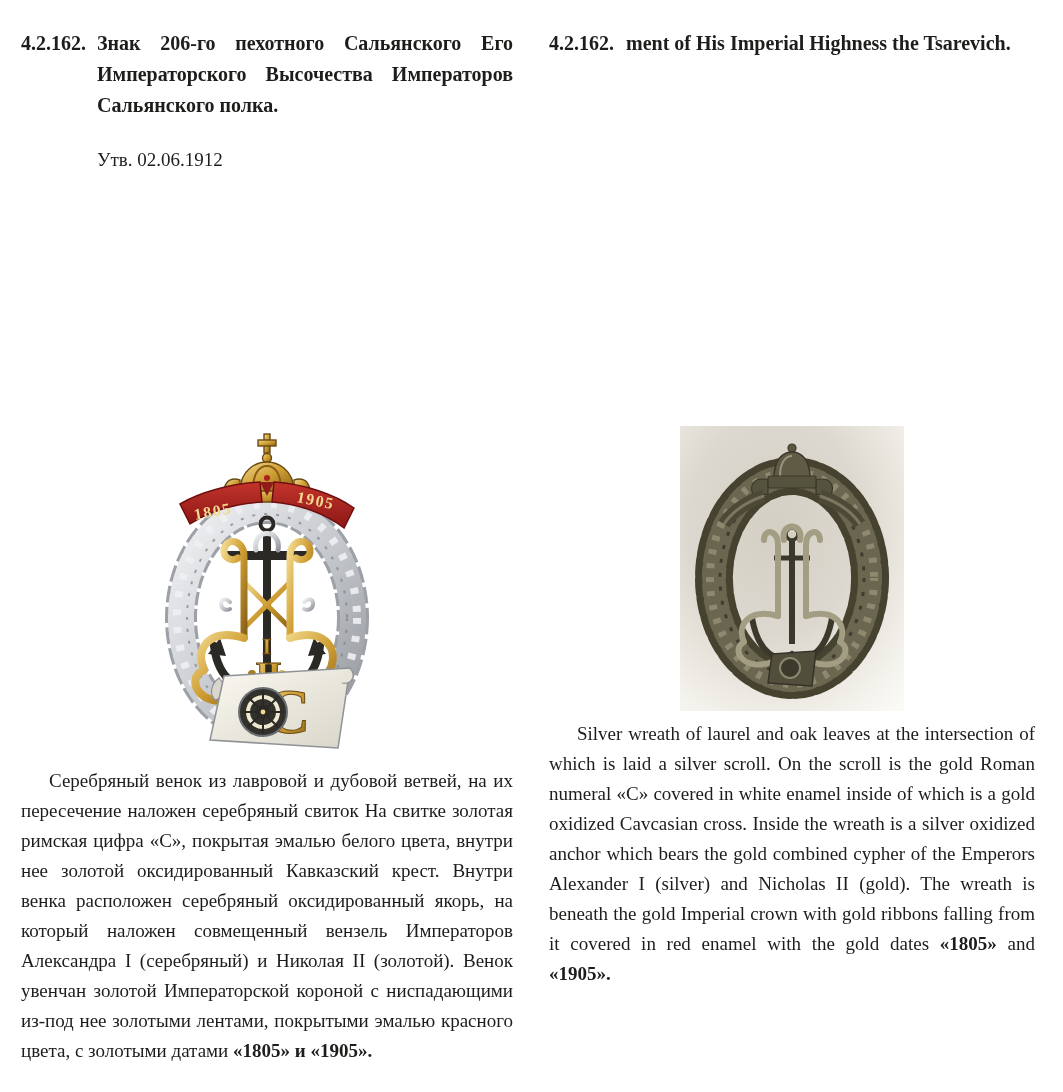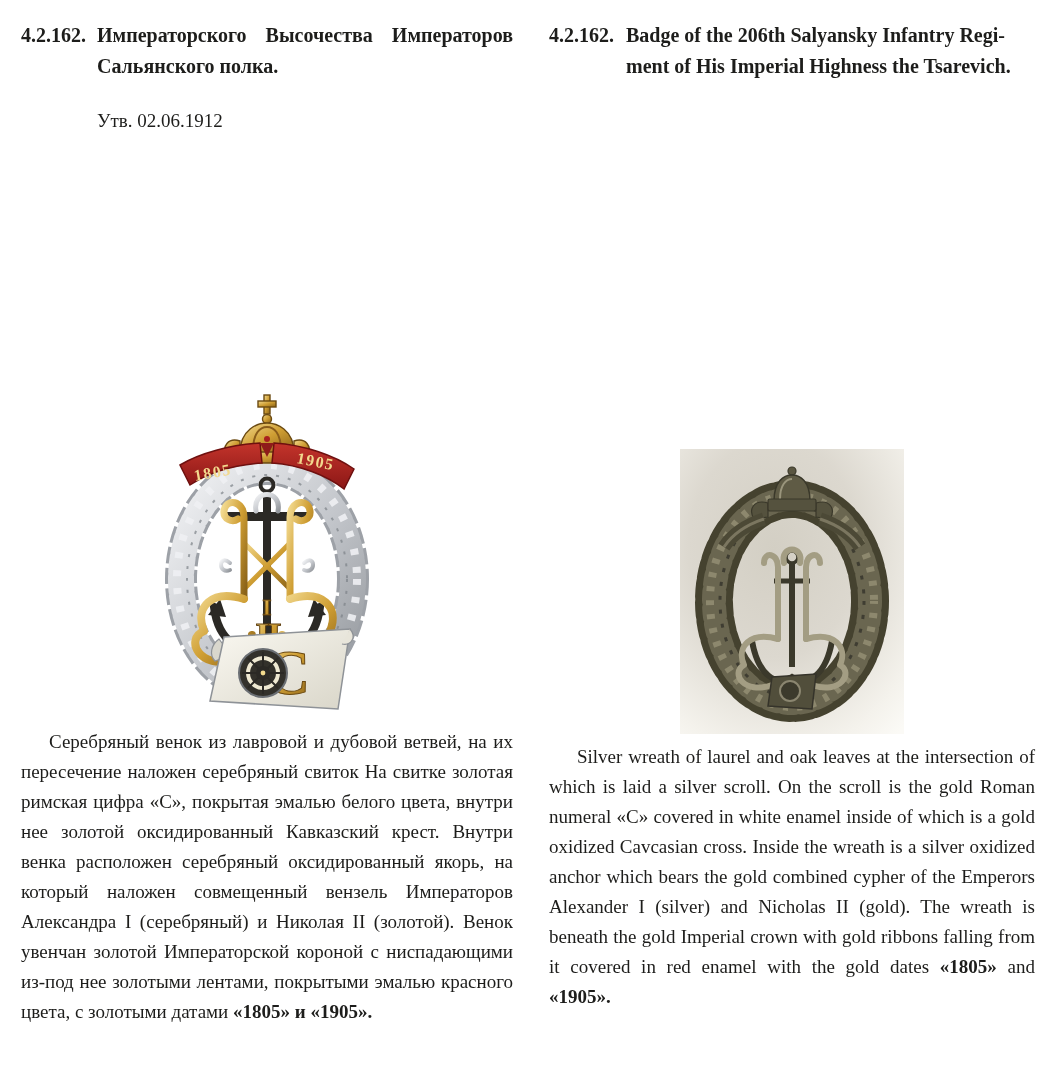--- a/index.html
+++ b/index.html
@@ -4,21 +4,21 @@
 <style>
   html,body{margin:0;padding:0;background:#ffffff;}
   #page{
     position:relative;
     width:1063px;height:1092px;
     background:#ffffff;
     font-family:"Liberation Serif","DejaVu Serif",serif;
     color:#1d1d1b;
     overflow:hidden;
   }
-  .col{position:absolute;top:4px;}
+  .col{position:absolute;top:12px;}
   #col-left{left:21px;width:492px;}
   #col-right{left:549px;width:486px;}
 
   .heading{display:flex;margin-top:16px;font-weight:bold;font-size:20px;line-height:31px;}
   .heading .num{flex:0 0 auto;}
   #col-left .heading .num{width:76px;}
   #col-right .heading .num{width:77px;}
   .heading .title{flex:1 1 auto;}
   .title-line{display:block;}
   .title-line.j{text-align:justify;text-align-last:justify;}
@@ -40,20 +40,21 @@
 </head>
 <body>
 
 <div id="page">
 
   <div class="col" id="col-left">
 
     <div class="heading">
       <span class="num">4.2.162.</span>
       <span class="title">
+        <span class="title-line j">Знак 206-го пехотного Сальянского Его</span>
         <span class="title-line j">Императорского Высочества Императоров</span>
         <span class="title-line">Сальянского полка.</span>
       </span>
     </div>
 
     <div class="approval">Утв. 02.06.1912</div>
 
     <div class="figure" id="fig-left">
       <svg width="212" height="318" viewBox="0 0 212 318">
         <defs>
@@ -148,21 +149,20 @@
     </div>
 
     <p class="para" id="para-ru"><span>Серебряный венок из лавровой и дубовой ветвей, на их пересечение наложен серебряный свиток На свитке золотая римская цифра «С», покрытая эмалью белого цвета, внутри нее золотой оксидированный Кавказский крест. Внутри венка расположен серебряный оксидированный якорь, на который наложен совмещенный вензель Императоров Александра I (серебряный) и Николая II (золотой). Венок увенчан золотой Императорской короной с ниспадающими из-под нее золотыми лентами, покрытыми эмалью красного цвета, с золотыми датами </span><span class="b">«1805» и «1905».</span></p>
   </div>
 
   <div class="col" id="col-right">
 
     <div class="heading">
       <span class="num">4.2.162.</span>
       <span class="title">
-        <span class="title-line nw">Badge of the 206th Salyansky Infantry Regi-</span>
         <span class="title-line nw">ment of His Imperial Highness the Tsarevich.</span>
       </span>
     </div>
 
     <div class="figure" id="fig-right">
       <svg width="224" height="285" viewBox="0 0 224 285">
         <defs>
           <radialGradient id="photobg" cx="0.42" cy="0.35" r="0.85">
             <stop offset="0" stop-color="#d3cfc4"></stop>
               <stop offset="0.45" stop-color="#dcd8cf"></stop>

